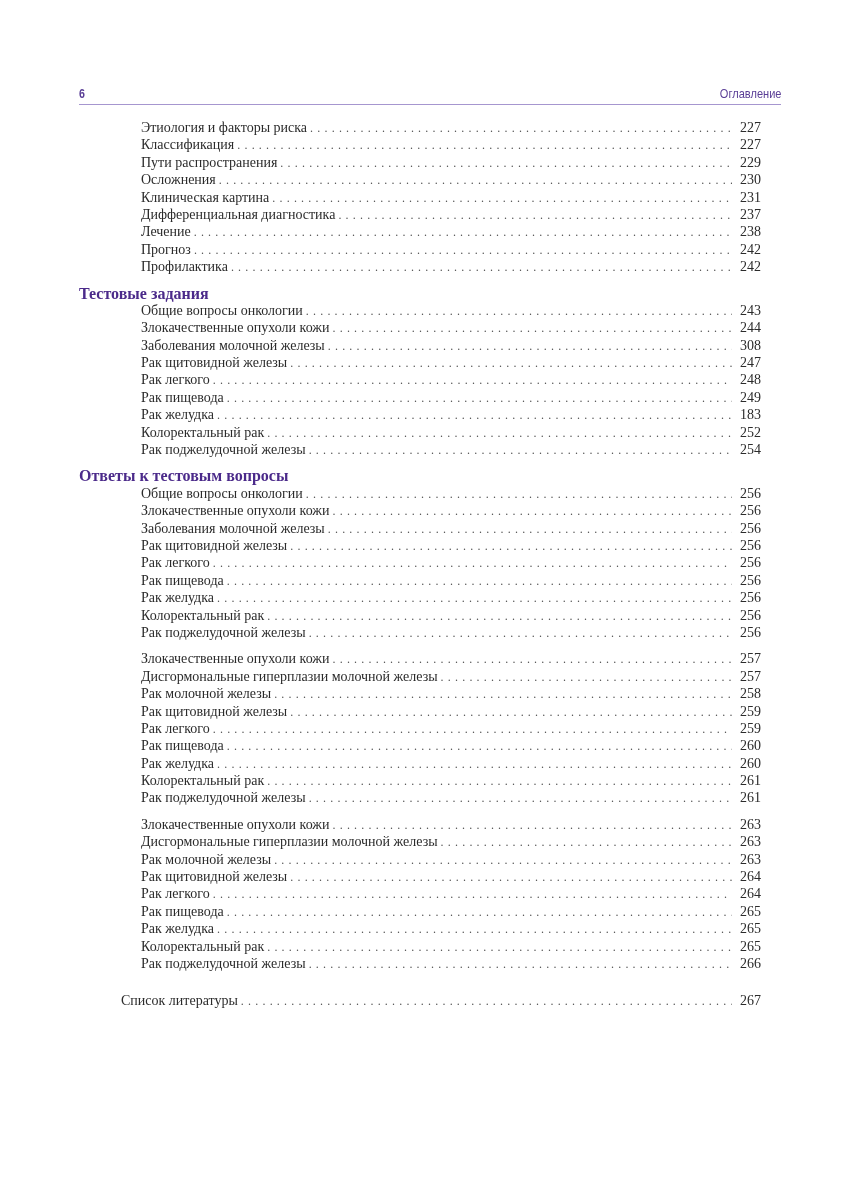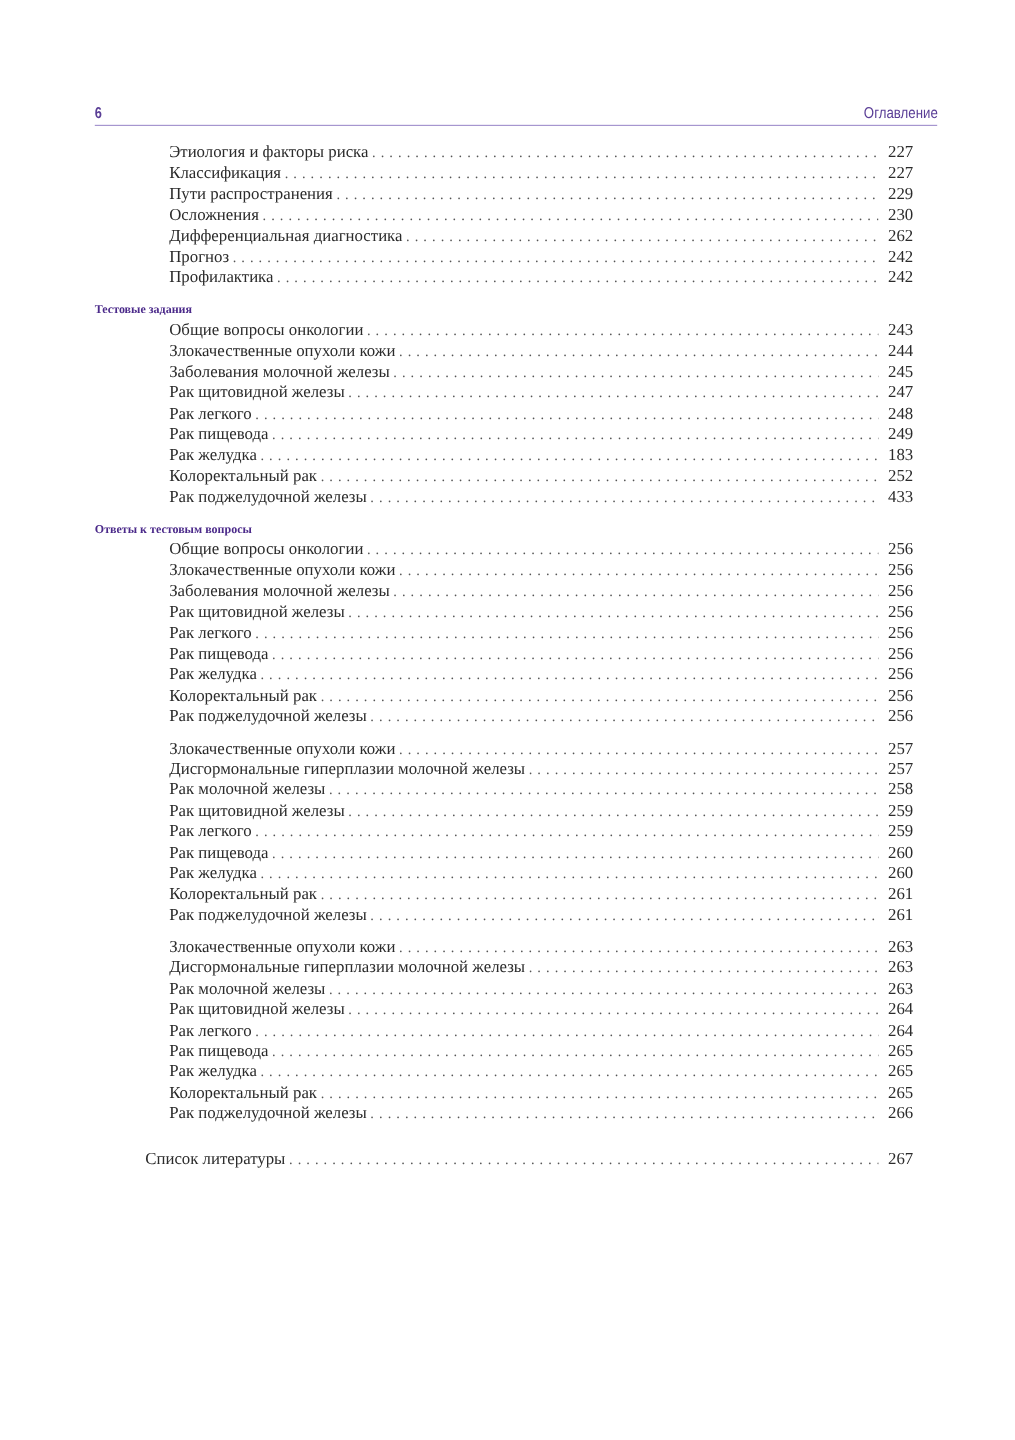--- a/index.html
+++ b/index.html
@@ -51,21 +51,21 @@
       width: 682px;
       font-size: 14px;
       line-height: 17.4px;
     }
     .toc-section {
       margin-bottom: 9px;
     }
     .section-heading {
       font-weight: bold;
       color: #4b2a8a;
-      font-size: 10px;
+      font-size: 16px;
       height: 17.4px;
       white-space: nowrap;
     }
     .toc-entry {
       display: flex;
       align-items: baseline;
       padding-left: 62px;
       height: 17.4px;
       white-space: nowrap;
       cursor: pointer;
@@ -124,23 +124,33 @@
         <span class="entry-title">Пути распространения</span>
         <span class="leader"></span>
         <span class="entry-page">229</span>
       </div>
     <div class="toc-entry">
         <span class="entry-title">Осложнения</span>
         <span class="leader"></span>
         <span class="entry-page">230</span>
       </div>
     <div class="toc-entry">
+        <span class="entry-title">Клиническая картина</span>
+        <span class="leader"></span>
+        <span class="entry-page">231</span>
+      </div>
+    <div class="toc-entry">
         <span class="entry-title">Дифференциальная диагностика</span>
         <span class="leader"></span>
-        <span class="entry-page">262</span>
+        <span class="entry-page">237</span>
+      </div>
+    <div class="toc-entry">
+        <span class="entry-title">Лечение</span>
+        <span class="leader"></span>
+        <span class="entry-page">238</span>
       </div>
     <div class="toc-entry">
         <span class="entry-title">Прогноз</span>
         <span class="leader"></span>
         <span class="entry-page">242</span>
       </div>
     <div class="toc-entry">
         <span class="entry-title">Профилактика</span>
         <span class="leader"></span>
         <span class="entry-page">242</span>
@@ -155,21 +165,21 @@
         <span class="entry-page">243</span>
       </div>
     <div class="toc-entry">
         <span class="entry-title">Злокачественные опухоли кожи</span>
         <span class="leader"></span>
         <span class="entry-page">244</span>
       </div>
     <div class="toc-entry">
         <span class="entry-title">Заболевания молочной железы</span>
         <span class="leader"></span>
-        <span class="entry-page">245</span>
+        <span class="entry-page">308</span>
       </div>
     <div class="toc-entry">
         <span class="entry-title">Рак щитовидной железы</span>
         <span class="leader"></span>
         <span class="entry-page">247</span>
       </div>
     <div class="toc-entry">
         <span class="entry-title">Рак легкого</span>
         <span class="leader"></span>
         <span class="entry-page">248</span>
@@ -185,21 +195,21 @@
         <span class="entry-page">183</span>
       </div>
     <div class="toc-entry">
         <span class="entry-title">Колоректальный рак</span>
         <span class="leader"></span>
         <span class="entry-page">252</span>
       </div>
     <div class="toc-entry">
         <span class="entry-title">Рак поджелудочной железы</span>
         <span class="leader"></span>
-        <span class="entry-page">433</span>
+        <span class="entry-page">254</span>
       </div>
   </div>
 
   <div class="toc-section">
     <div class="section-heading">Ответы к тестовым вопросы</div>
     <div class="toc-entry">
         <span class="entry-title">Общие вопросы онкологии</span>
         <span class="leader"></span>
         <span class="entry-page">256</span>
       </div>

